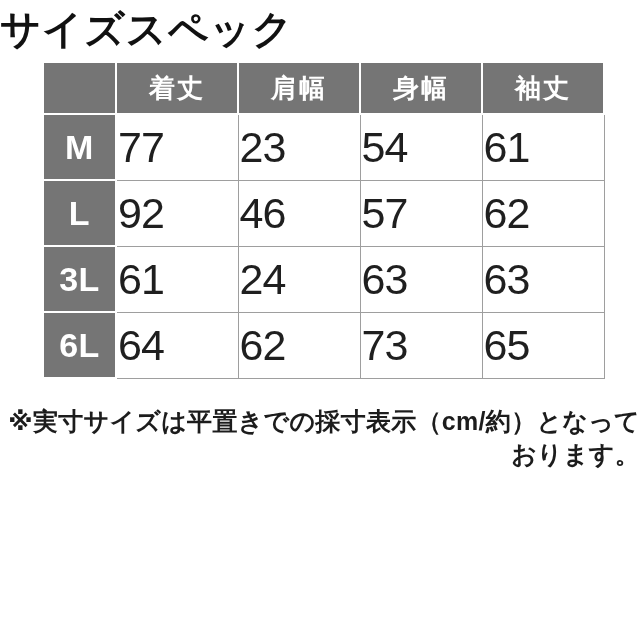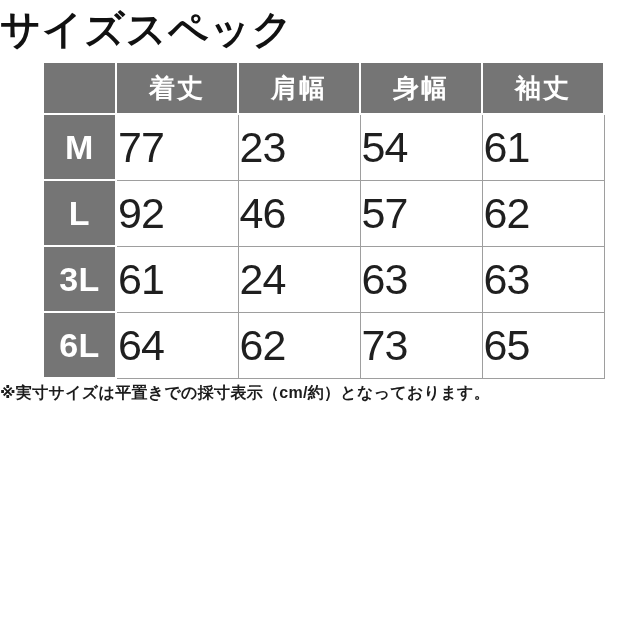--- a/index.html
+++ b/index.html
@@ -69,23 +69,23 @@
     background: var(--cell-bg);
     color: var(--cell-text);
     border: 1px solid var(--grid-line);
     text-align: left;
     vertical-align: middle;
     font-size: 43px;
     font-weight: 400;
     letter-spacing: -1px;
   }
   .footnote {
-    margin-top: 4px;
-    text-align: left;
-    font-size: 16px;
+    margin-top: 26px;
+    text-align: right;
+    font-size: 25px;
     font-weight: 700;
     letter-spacing: 0.3px;
     color: var(--footnote-text);
   }
 </style>
 </head>
 <body>
 
 <div class="page">
 

